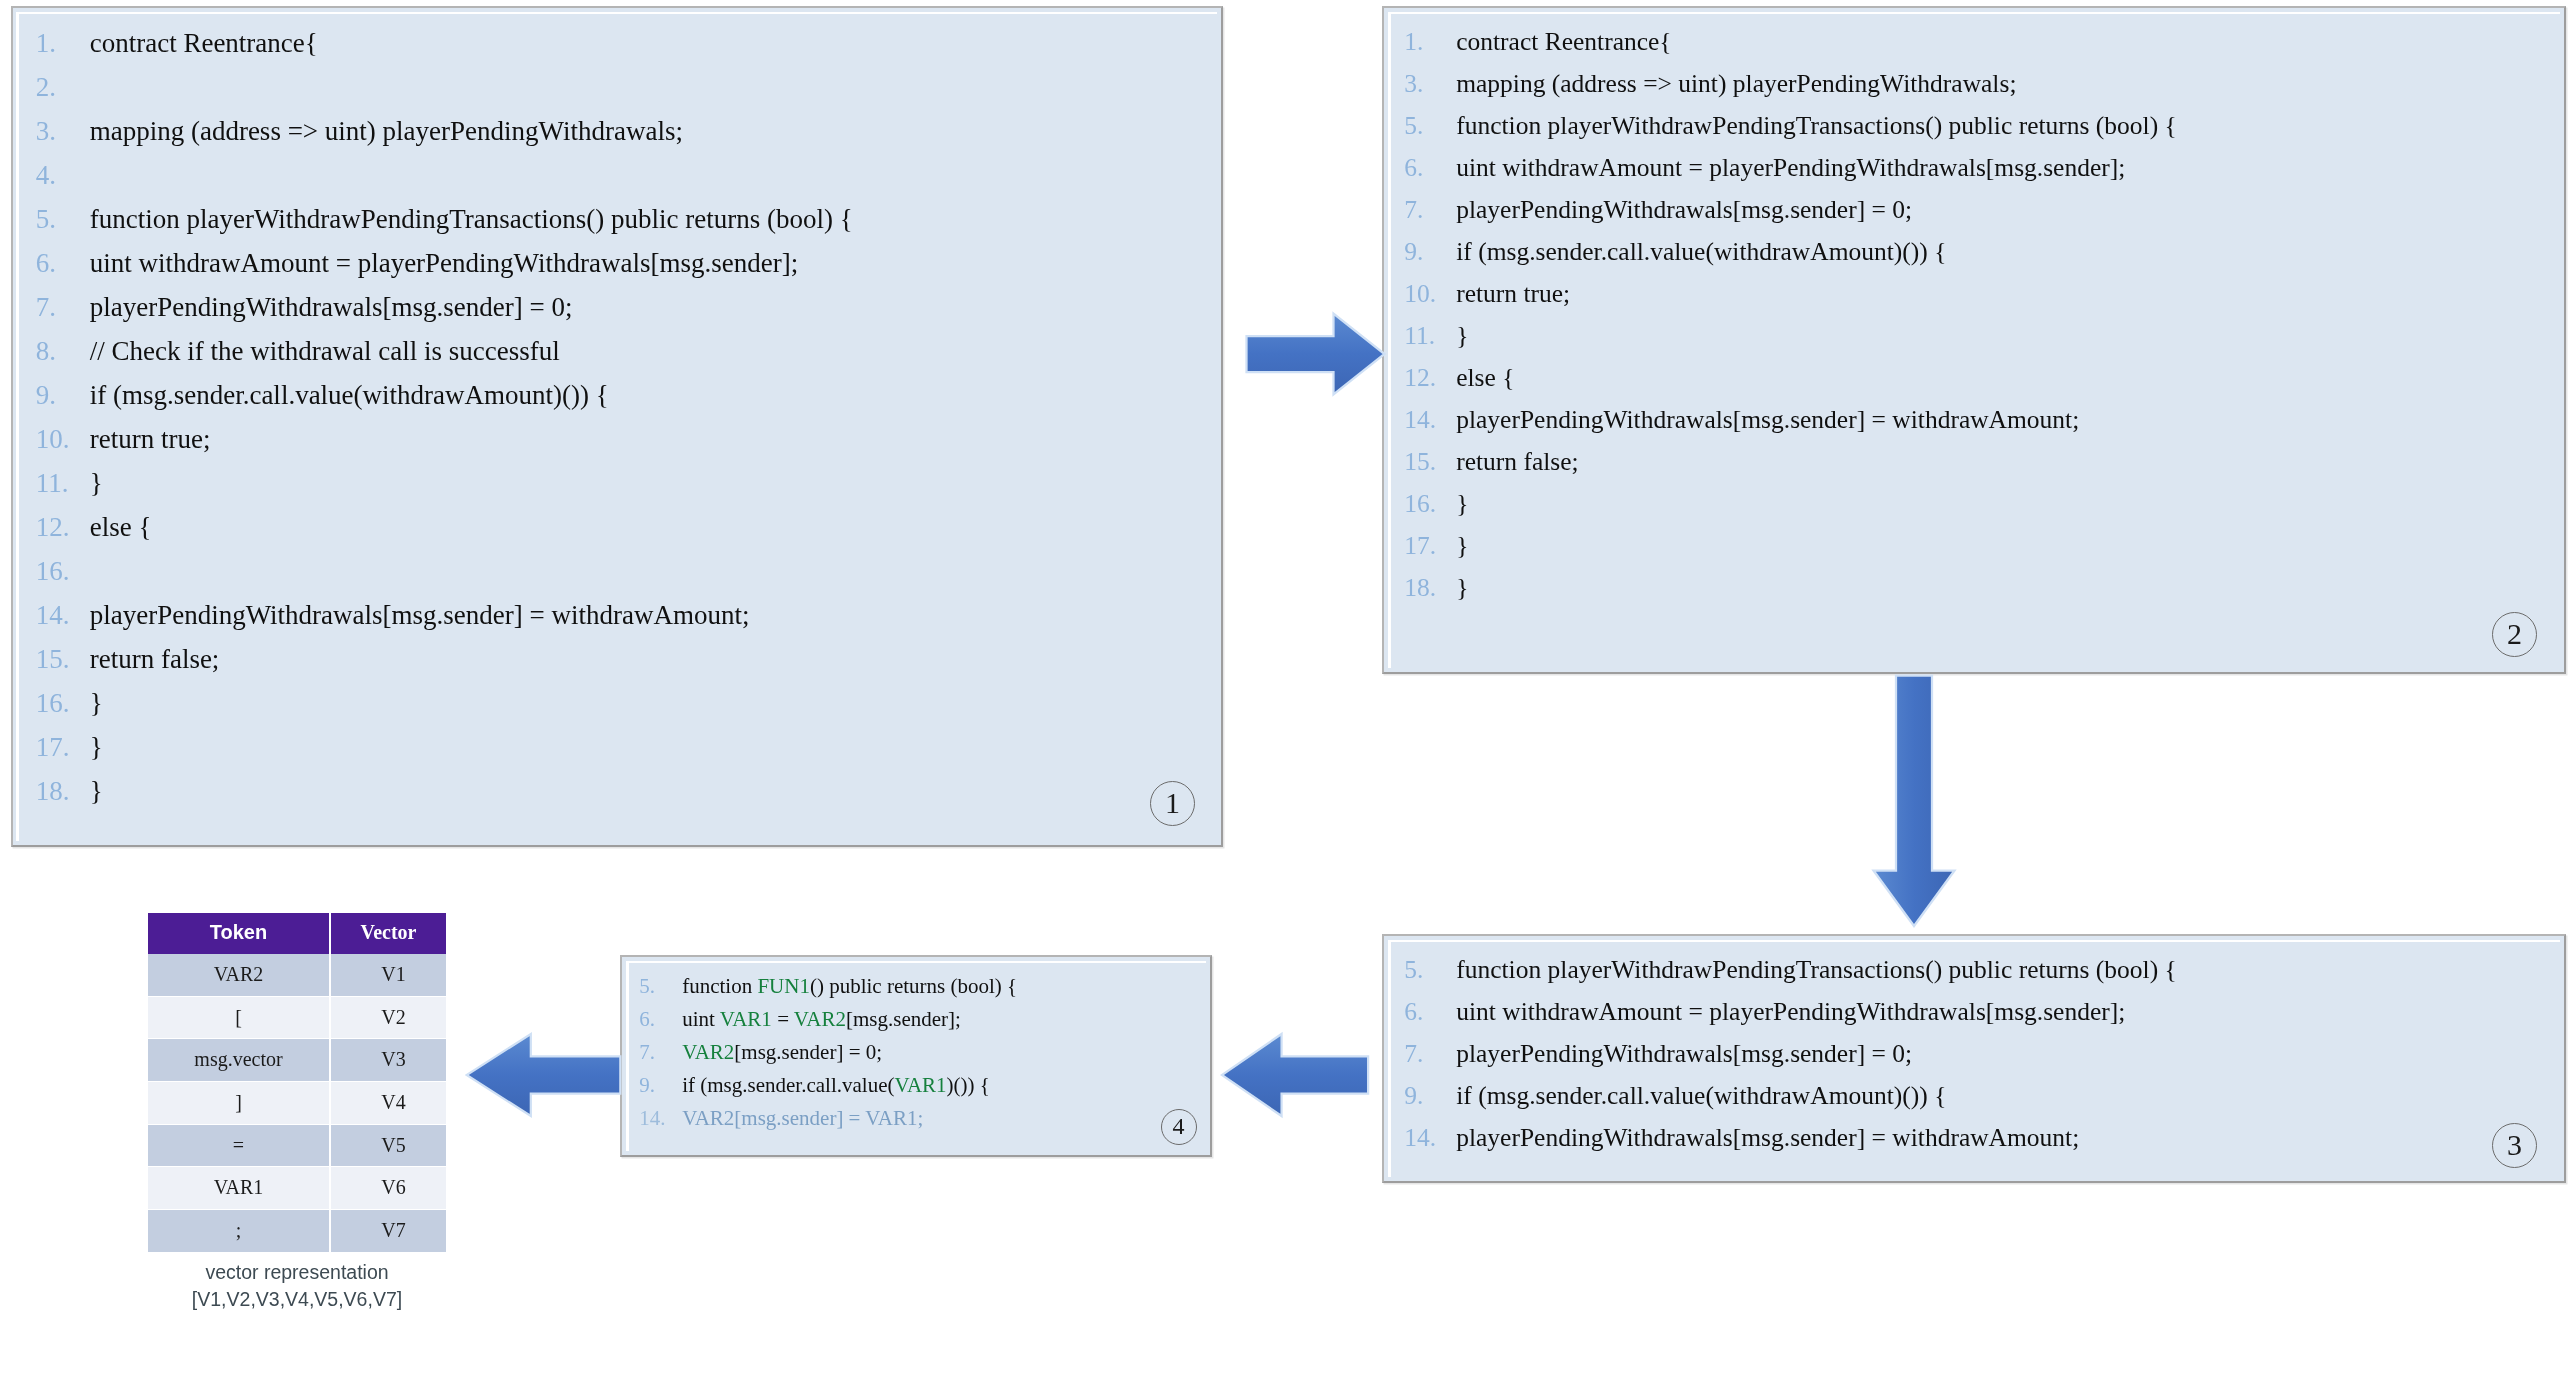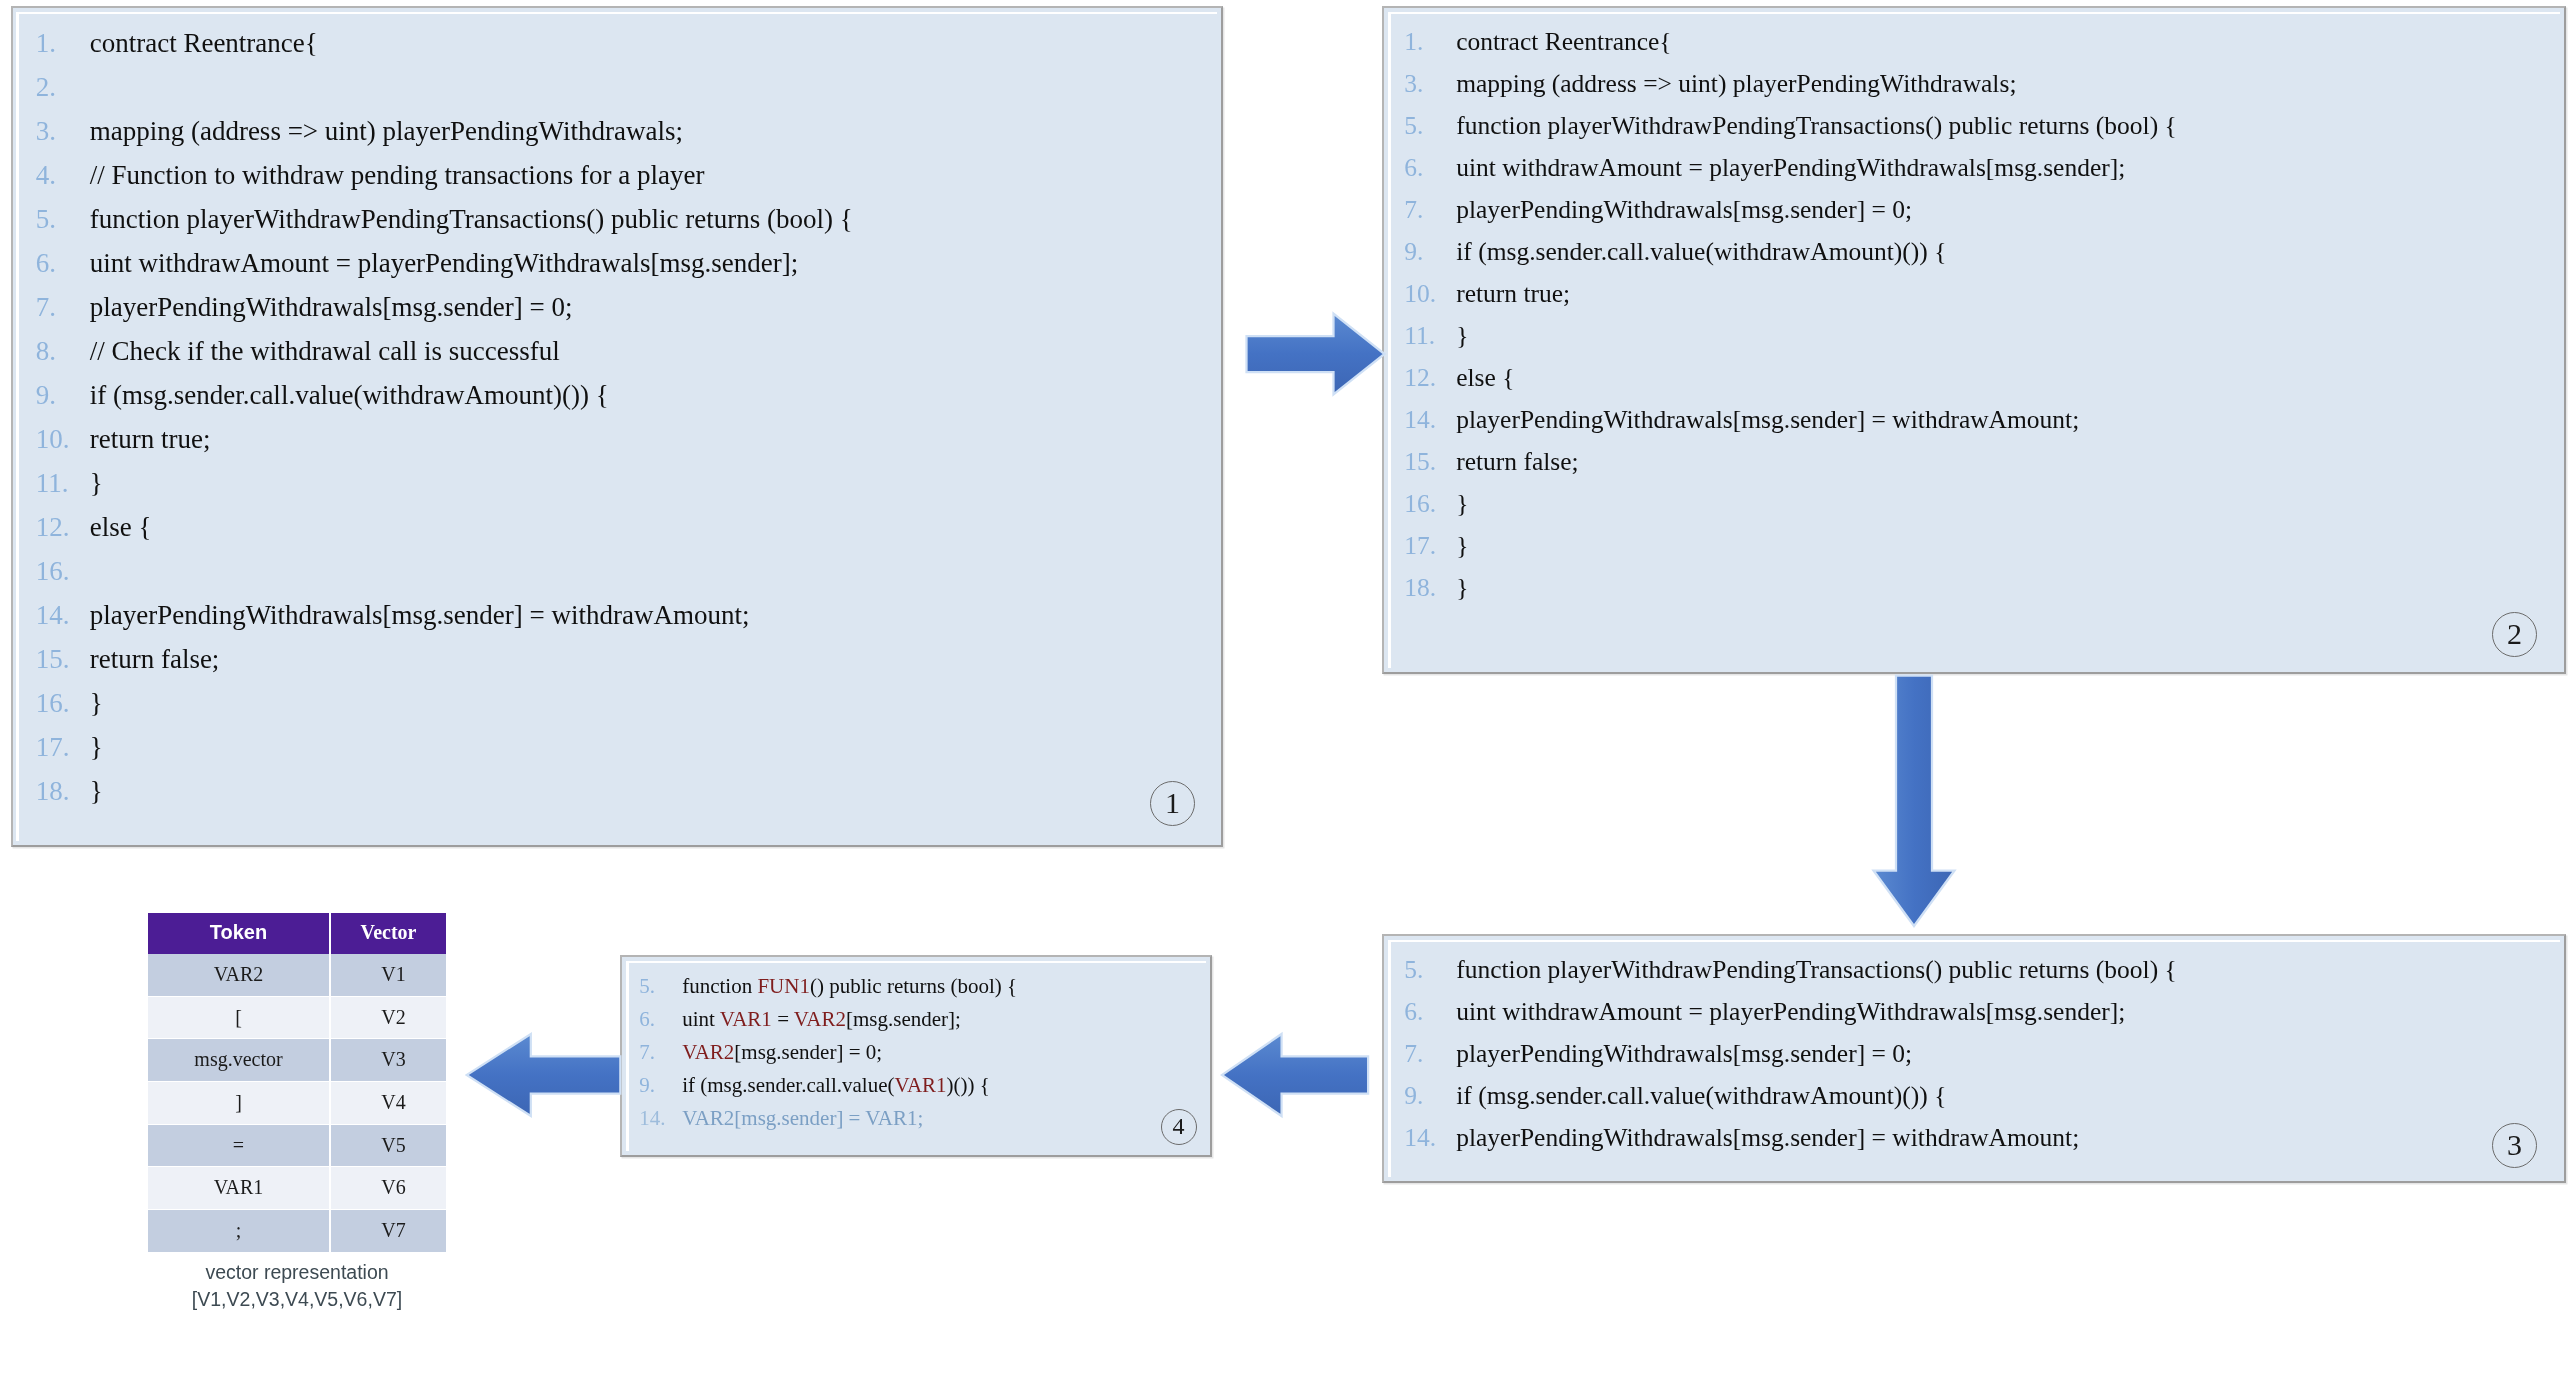--- a/index.html
+++ b/index.html
@@ -60,21 +60,21 @@
 
   #panel3 { left: 1382px; top: 934px; width: 1184px; height: 249px; }
   #panel3 .code-line { font-size: 25.5px; line-height: 42px; }
   #panel3 .ln { width: 52px; padding-left: 13.5px; }
 
   #panel4 { left: 620px; top: 955px; width: 592px; height: 202px; }
   #panel4 .code-line { font-size: 21px; line-height: 33px; }
   #panel4 .ln { width: 43px; padding-left: 10.5px; }
 
   
-  .tok-orange { color: #7f1d1d; }
+  .tok-orange { color: #15803d; }
   .line-dim, .line-dim .ctext { color: #7b9fc4; }
   .line-dim .ln { color: #9dbcdc; }
 
   
   .badge {
     position: absolute;
     width: 43px;
     height: 43px;
     border: 1.5px solid #6b6b6b;
     border-radius: 50%;
@@ -144,21 +144,21 @@
 </style>
 </head>
 <body>
 
 <div class="code-panel" id="panel1">
   <div class="code-inner">
     <div class="code-lines">
         <div class="code-line"><span class="ln">1.</span><span class="ctext">contract Reentrance{</span></div>
         <div class="code-line"><span class="ln">2.</span><span class="ctext"></span></div>
         <div class="code-line"><span class="ln">3.</span><span class="ctext">mapping (address =&gt; uint) playerPendingWithdrawals;</span></div>
-        <div class="code-line"><span class="ln">4.</span><span class="ctext">// Function to withdraw pending transactions for a player</span></div>
+        <div class="code-line"><span class="ln">4.</span></div>
         <div class="code-line"><span class="ln">5.</span><span class="ctext">function playerWithdrawPendingTransactions() public returns (bool) {</span></div>
         <div class="code-line"><span class="ln">6.</span><span class="ctext">uint withdrawAmount = playerPendingWithdrawals[msg.sender];</span></div>
         <div class="code-line"><span class="ln">7.</span><span class="ctext">playerPendingWithdrawals[msg.sender] = 0;</span></div>
         <div class="code-line"><span class="ln">8.</span><span class="ctext">// Check if the withdrawal call is successful</span></div>
         <div class="code-line"><span class="ln">9.</span><span class="ctext">if (msg.sender.call.value(withdrawAmount)()) {</span></div>
         <div class="code-line"><span class="ln">10.</span><span class="ctext">return true;</span></div>
         <div class="code-line"><span class="ln">11.</span><span class="ctext">}</span></div>
         <div class="code-line"><span class="ln">12.</span><span class="ctext">else {</span></div>
         <div class="code-line"><span class="ln">16.</span></div>
         <div class="code-line"><span class="ln">14.</span><span class="ctext">playerPendingWithdrawals[msg.sender] = withdrawAmount;</span></div>

